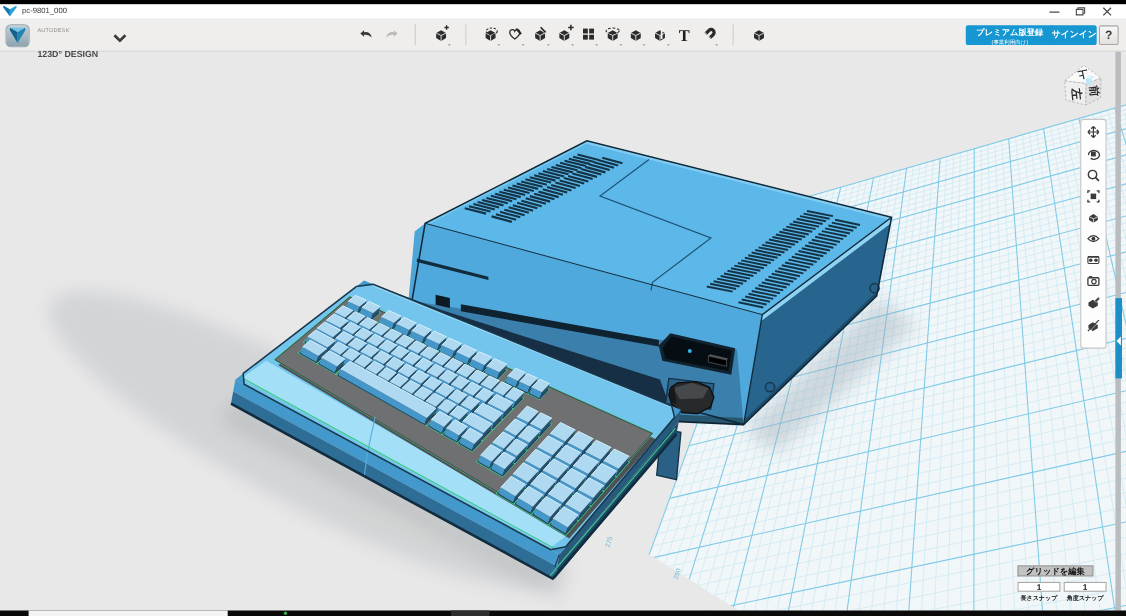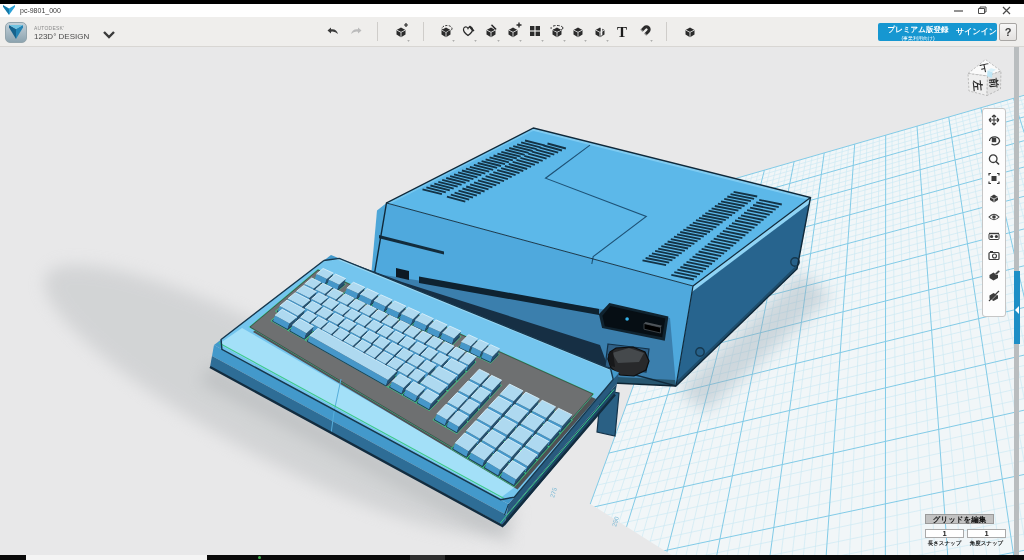--- a/index.html
+++ b/index.html
@@ -18,21 +18,21 @@
   </svg>
 </div>
 <div class="abs" style="left:0;top:17px;width:1024px;height:30px;background:#efeeec;border-bottom:1px solid #d8d6d3">
   <div class="abs" style="left:5px;top:5px;width:22px;height:21px;border-radius:5px;background:linear-gradient(#c3d0d8,#8da4b0);border:1px solid #93a5ad"></div>
   <svg class="abs" style="left:8px;top:8px" width="16" height="15" viewBox="0 0 16 15">
     <polygon points="1,0 8,4 8,14 1,2.5" fill="#15628c"></polygon>
     <polygon points="15,0 8,4 8,14 15,2.5" fill="#2384b4"></polygon>
     <polygon points="1,0 15,0 8,4" fill="#6fc4e2"></polygon>
   </svg>
   <span class="abs" style="left:34px;top:8px;font-size:5px;color:#8a8a8a;letter-spacing:0.2px">AUTODESK’</span>
-  <span class="abs" style="left:34px;top:15px;font-size:8px;font-weight:normal;color:#4a4a4a">123D° DESIGN</span>
+  <span class="abs" style="left:34px;top:28px;font-size:8px;font-weight:bold;color:#4a4a4a">123D° DESIGN</span>
   <svg class="abs" style="left:102px;top:13px" width="14" height="10">
       <path d="M2 2l5 5 5-5" stroke="#3a3a3a" stroke-width="2.4" fill="none"></path>
     </svg>
   <svg class="abs" style="left:0;top:-17px" width="780" height="47">
       <g transform="translate(333,31.5)">
         <path d="M-5.5 -1l3.5-3v1.8q5.5-0.8 7 4.8q-3.2-3.3-7-2.4v1.8z" fill="#3a3a3a"></path>
       </g>
 <g transform="translate(356,31.5)">
         <path d="M5.5 -1l-3.5-3v1.8q-5.5-0.8-7 4.8q3.2-3.3 7-2.4v1.8z" fill="#bbbbbb"></path>
       </g>

